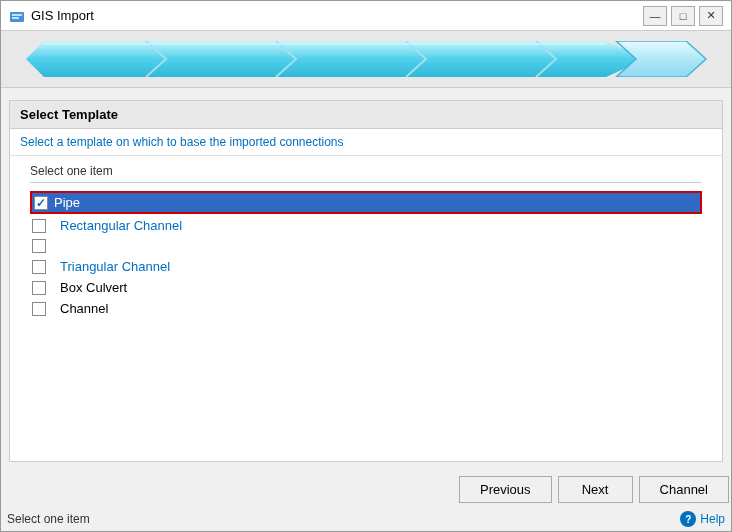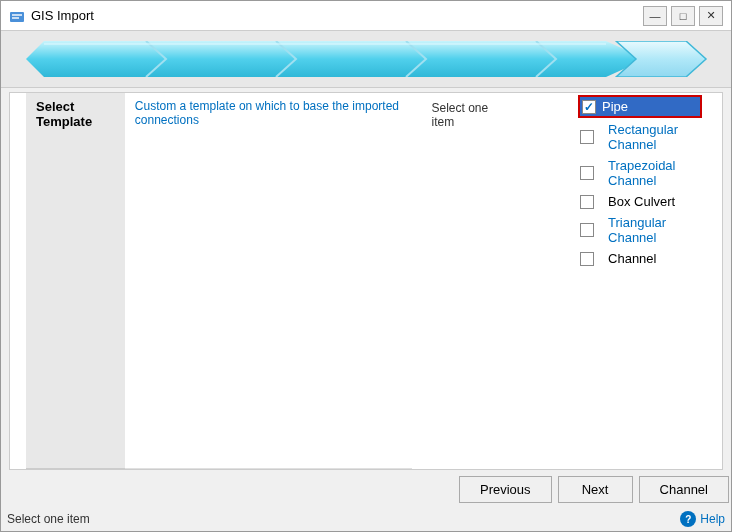--- a/index.html
+++ b/index.html
@@ -82,25 +82,24 @@
     .progress-svg {
       width: 100%;
       height: 36px;
     }
 
     
     .content-area {
       flex: 1;
       background: #fff;
       border: 1px solid #ccc;
-      margin: 4px 8px;
-      display: flex;
-      flex-direction: row;
+      margin: 12px 8px;
+      display: flex;
+      flex-direction: column;
       overflow: hidden;
-      padding-left: 16px;
     }
 
     .section-header {
       background: #e8e8e8;
       border-bottom: 1px solid #ccc;
       padding: 6px 10px;
       font-weight: bold;
       font-size: 13px;
       color: #000;
     }
@@ -298,51 +297,50 @@
         <path d="M380 0 L400 18 L380 36" fill="none" stroke="#a0e0f0" stroke-width="2"></path>
         <path d="M510 0 L530 18 L510 36" fill="none" stroke="#a0e0f0" stroke-width="2"></path>
 
         <path d="M18 3 L580 3" fill="none" stroke="#e0faff" stroke-width="1.5" opacity="0.7"></path>
       </svg>
     </div>
   </div>
 
   <div class="content-area">
     <div class="section-header">Select Template</div>
-    <div class="section-subheader">Custom a template on which to base the imported connections</div>
+    <div class="section-subheader">Select a template on which to base the imported connections</div>
     <div class="select-label">Select one item</div>
     <hr class="divider">
 
     <div class="items-list">
 
       <div class="checkbox-selected-item">
         <div class="checkbox checked">
           <span class="check-mark">✓</span>
         </div>
         <span class="item-label-selected">Pipe</span>
       </div>
 
       <div class="list-item">
         <div class="checkbox"></div>
         <span class="item-label-blue">Rectangular Channel</span>
       </div>
 
       <div class="list-item">
         <div class="checkbox"></div>
-        <span class="item-label-blue">Trapezoidal Channel</span>
+      </div>
+
+      <div class="list-item">
+        <div class="checkbox"></div>
+        <span class="item-label-blue">Triangular Channel</span>
       </div>
 
       <div class="list-item">
         <div class="checkbox"></div>
         <span class="item-label">Box Culvert</span>
-      </div>
-
-      <div class="list-item">
-        <div class="checkbox"></div>
-        <span class="item-label-blue">Triangular Channel</span>
       </div>
 
       <div class="list-item">
         <div class="checkbox"></div>
         <span class="item-label">Channel</span>
       </div>
     </div>
   </div>
 
   <div class="bottom-area">

